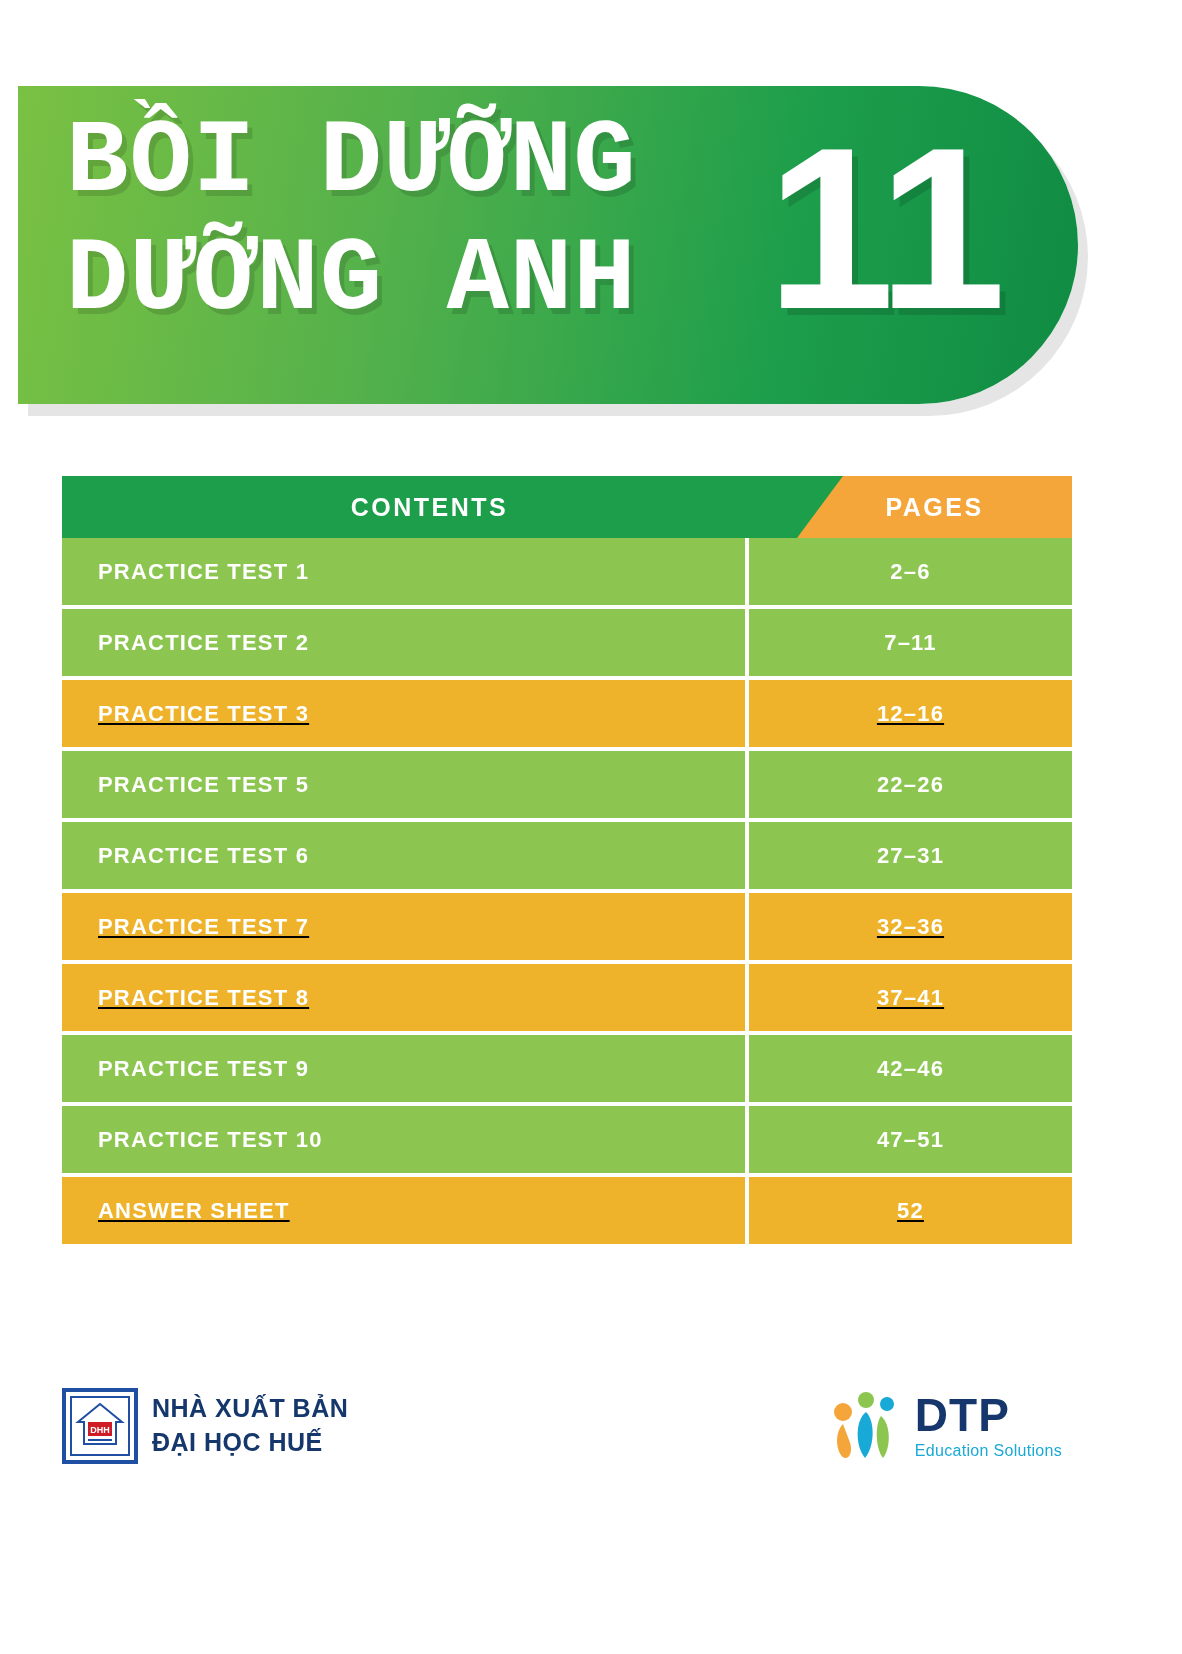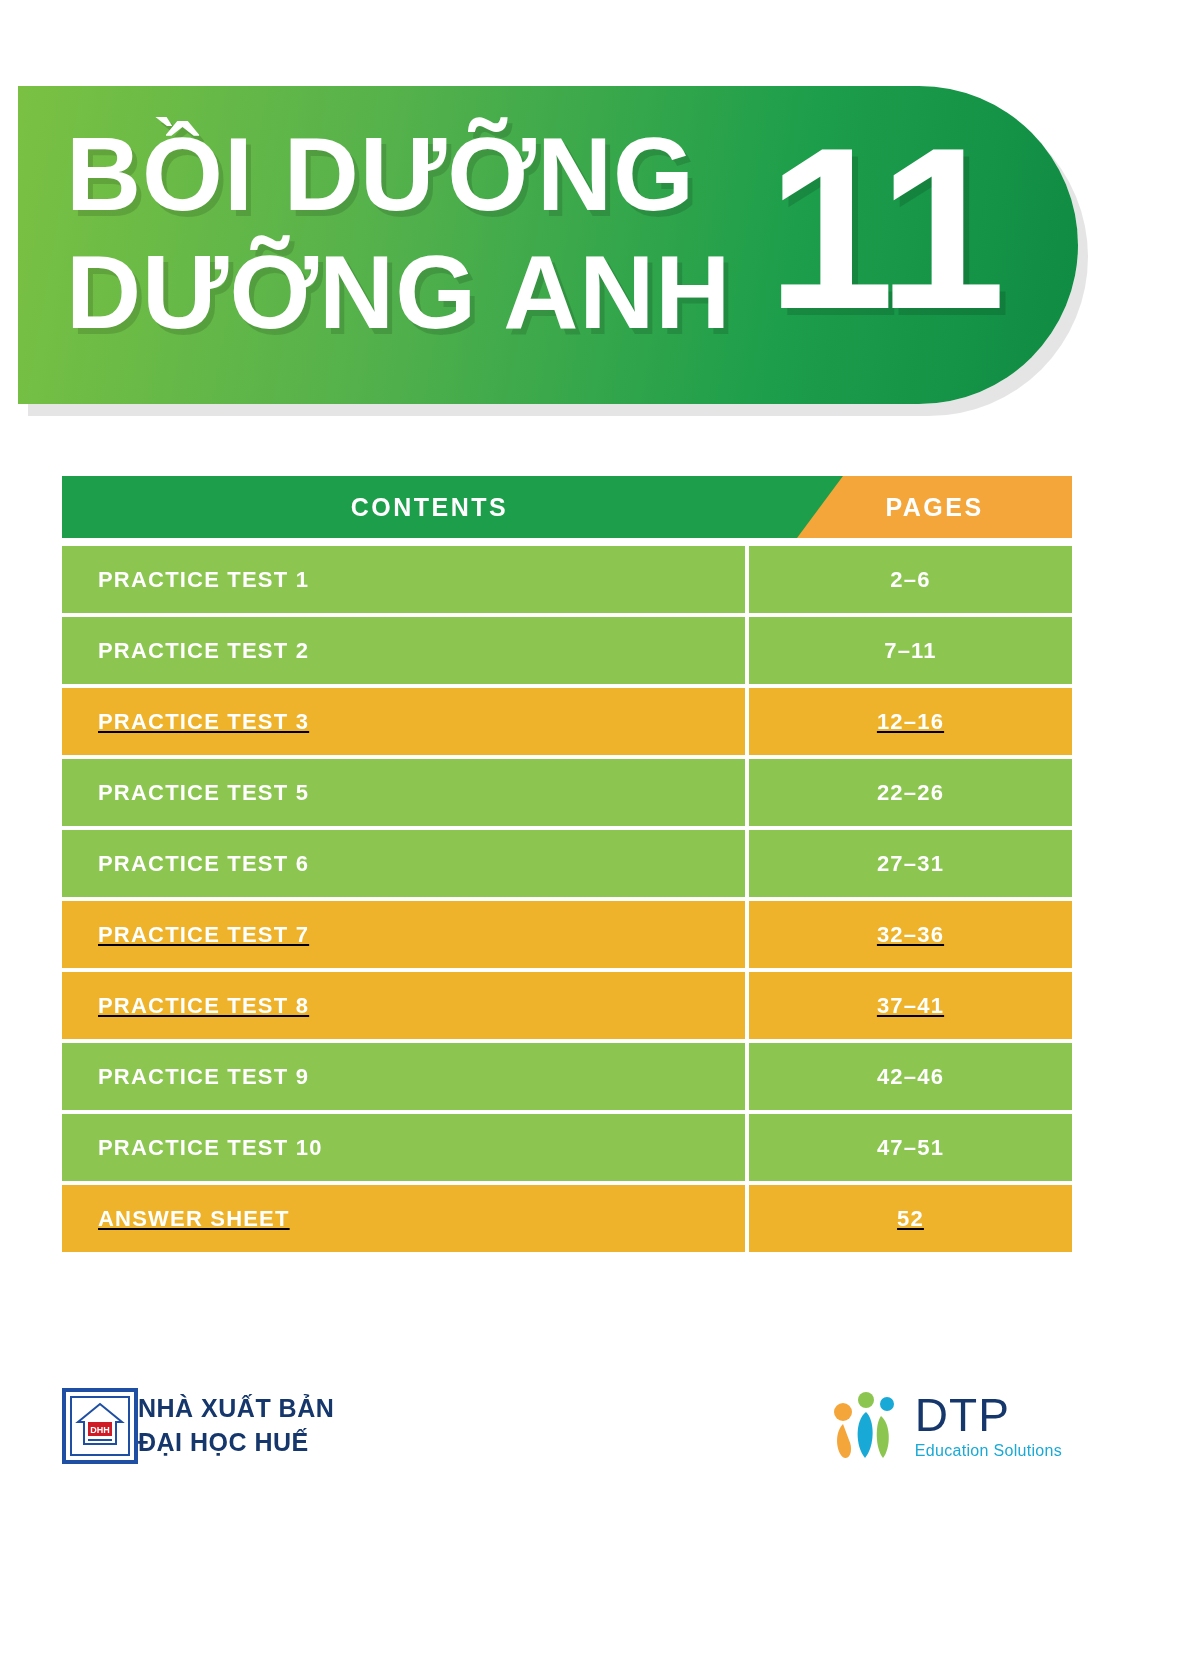--- a/index.html
+++ b/index.html
@@ -27,22 +27,23 @@
     border-bottom-right-radius: 159px;
     box-shadow: 10px 12px 0 rgba(0,0,0,0.10);
   }
   .banner-inner {
     position: absolute;
     inset: 0;
   }
   .title-block {
     position: absolute;
     left: 48px;
-    top: 30px;
+    top: 18px;
     width: 690px;
+    font-family: Liberation Mono, monospace;
   }
   .title-line {
     color: #ffffff;
     font-weight: bold;
     font-size: 104px;
     line-height: 1.12;
     letter-spacing: 1px;
     text-shadow: 5px 6px 0 rgba(0,0,0,0.13);
     white-space: nowrap;
   }
@@ -102,21 +103,21 @@
   .toc-head .head-pages {
     width: 275px;
     height: 62px;
     background: #f5a63a;
     display: flex;
     align-items: center;
     justify-content: center;
     margin-left: 0;
   }
   .toc-rows {
-    margin-top: 8px;
+    margin-top: 0;
   }
   .toc-row {
     display: flex;
     height: 67px;
     margin-bottom: 4px;
   }
   .toc-row .cell-title {
     width: 683px;
     display: flex;
     align-items: center;
@@ -153,20 +154,21 @@
     position: absolute;
     left: 62px;
     top: 8px;
     display: flex;
     align-items: center;
   }
   .pub-logo {
     width: 76px;
     height: 76px;
     position: relative;
+    margin-right: 14px;
   }
   .pub-text {
     line-height: 1.35;
   }
   .pub-text div {
     color: #16376b;
     font-weight: bold;
     font-size: 25px;
     letter-spacing: 0.5px;
   }
@@ -183,21 +185,21 @@
     position: relative;
     margin-right: 10px;
   }
   .dtp-words {
     display: flex;
     flex-direction: column;
     justify-content: center;
   }
   .dtp-words .dtp-name {
     color: #16376b;
-    font-weight: normal;
+    font-weight: bold;
     font-size: 46px;
     letter-spacing: 1px;
     line-height: 1;
   }
   .dtp-words .dtp-sub {
     color: #19a9d6;
     font-size: 16px;
     letter-spacing: 0.3px;
     margin-top: 4px;
   }

